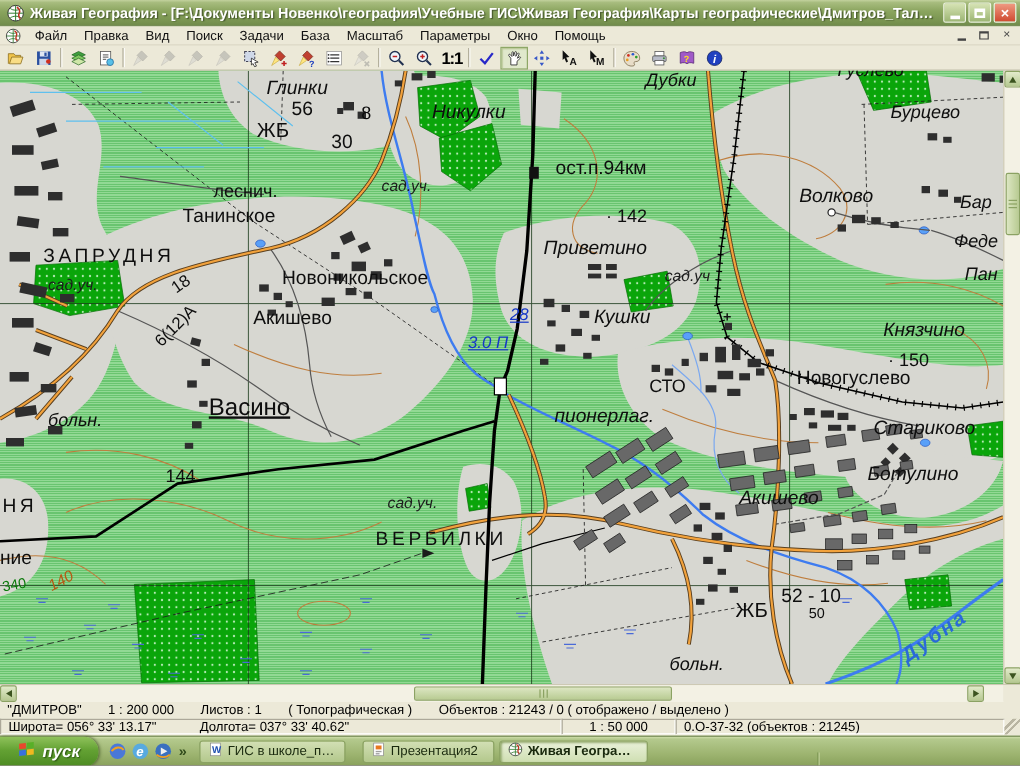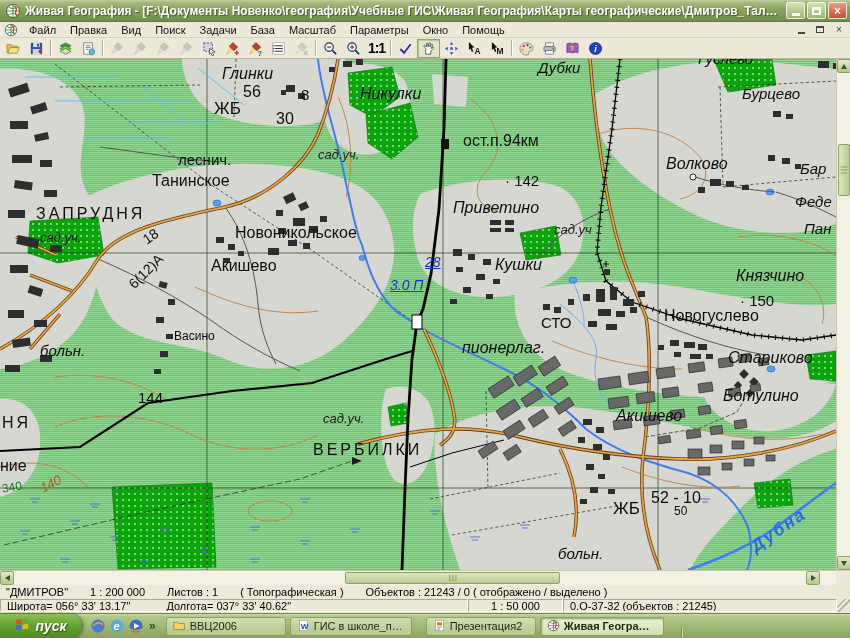--- a/index.html
+++ b/index.html
@@ -635,21 +635,21 @@
           <div class="ml vi" style="left: 666px; top: 97px; font-size: 16px;">Волково</div>
           <div class="ml vi" style="left: 800px; top: 102px; font-size: 15px;">Бар</div>
           <div class="ml vi" style="left: 795px; top: 135px; font-size: 15px;">Феде</div>
           <div class="ml vi" style="left: 804px; top: 162px; font-size: 15px; font-style: italic;">Пан</div>
           <div class="ml caps" style="left: 36px; top: 147px; font-size: 16px;">ЗАПРУДНЯ</div>
           <div class="ml smi" style="left: 40px; top: 172px; font-size: 13px;">сад.уч.</div>
           <div class="ml v" style="left: 140px; top: 176px; font-size: 14px; transform: rotate(-35deg); transform-origin: left top;">18</div>
           <div class="ml v" style="left: 235px; top: 166px; font-size: 16px;">Новоникольское</div>
           <div class="ml v" style="left: 211px; top: 199px; font-size: 16px;">Акишево</div>
           <div class="ml v" style="left: 126px; top: 222px; font-size: 14px; transform: rotate(-45deg); transform-origin: left top;">6(12)А</div>
-          <div class="ml v" style="left: 174px; top: 271px; font-size: 12px;">Васино</div>
+          <div class="ml v" style="left: 174px; top: 271px; font-size: 20px; text-decoration: underline;">Васино</div>
           <div class="ml vi" style="left: 40px; top: 284px; font-size: 15px;">больн.</div>
           <div class="ml v" style="left: 138px; top: 331px; font-size: 15px;">144</div>
           <div class="ml vi" style="left: 453px; top: 141px; font-size: 16px;">Приветино</div>
           <div class="ml smi" style="left: 554px; top: 164px; font-size: 13px;">сад.уч</div>
           <div class="ml vi" style="left: 495px; top: 198px; font-size: 16px;">Кушки</div>
           <div class="ml blue" style="left: 425px; top: 196px; font-size: 14px;">28</div>
           <div class="ml blue" style="left: 390px; top: 219px; font-size: 14px;">3.0 П</div>
           <div class="ml vi" style="left: 736px; top: 209px; font-size: 16px;">Князчино</div>
           <div class="ml v" style="left: 740px; top: 234px; font-size: 15px;">· 150</div>
           <div class="ml v" style="left: 664px; top: 249px; font-size: 16px;">Новогуслево</div>
@@ -754,26 +754,20 @@
             </svg></span>
           <span class="qlicon"><svg viewBox="0 0 16 16">
               <circle cx="8" cy="8" r="6.5" fill="#3a70c0"></circle>
               <path d="M6 5 L11.5 8 L6 11 Z" fill="#f0f0f0"></path>
               <path d="M2.5 11 C6 13.5 10 13.5 13.5 11" stroke="#f0a020" stroke-width="1.4" fill="none"></path>
             </svg></span>
         </span>
       <span id="qlchevron">»</span>
     </div>
     <div id="taskwins" style="display:flex;flex:1;min-width:0;">
-        <div class="taskwin" style="width: 120px;">
-          <span><svg viewBox="0 0 16 16">
-              <path d="M1 13 V4 H6 L7.2 5.5 H14 V13 Z" fill="#f6d36b" stroke="#8a6d1d" stroke-width=".8"></path>
-            </svg></span>
-          <span class="twlabel">ВВЦ2006</span>
-        </div>
         <div class="taskwin" style="width: 122px;">
           <span><svg viewBox="0 0 16 16">
               <rect x="3" y="1.5" width="10" height="13" fill="#fff" stroke="#888" stroke-width=".7"></rect>
               <text x="4.5" y="12" font-size="10" font-weight="bold" fill="#2050b0">W</text>
             </svg></span>
           <span class="twlabel">ГИС в школе_полна...</span>
         </div>
         <div class="taskwin" style="width: 110px; margin-left: 12px;">
           <span><svg viewBox="0 0 16 16">
               <rect x="3" y="1.5" width="10" height="13" fill="#fff" stroke="#888" stroke-width=".7"></rect>

